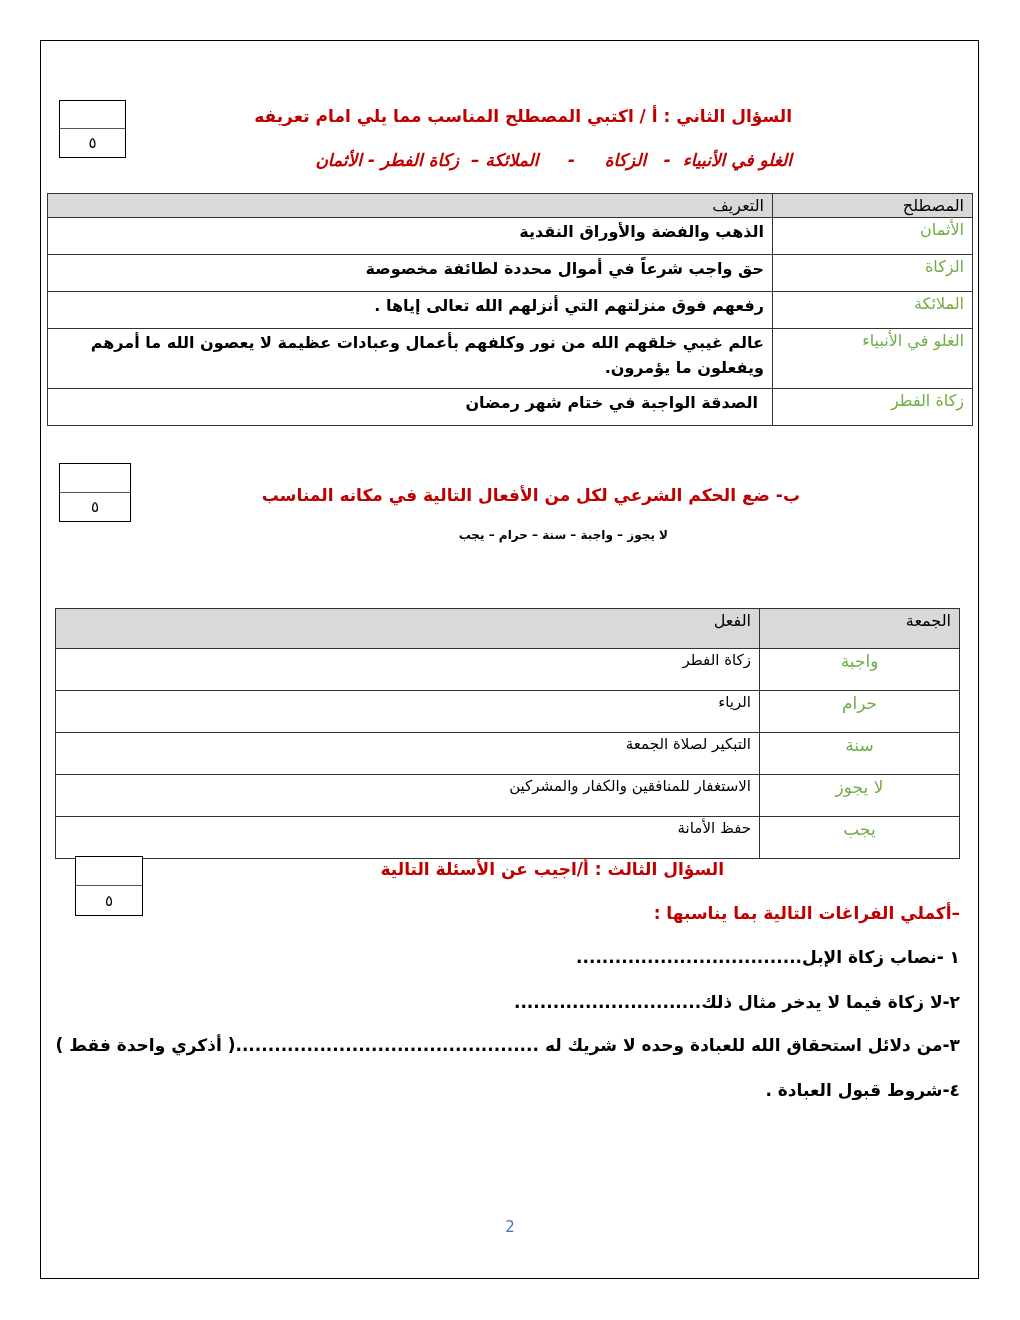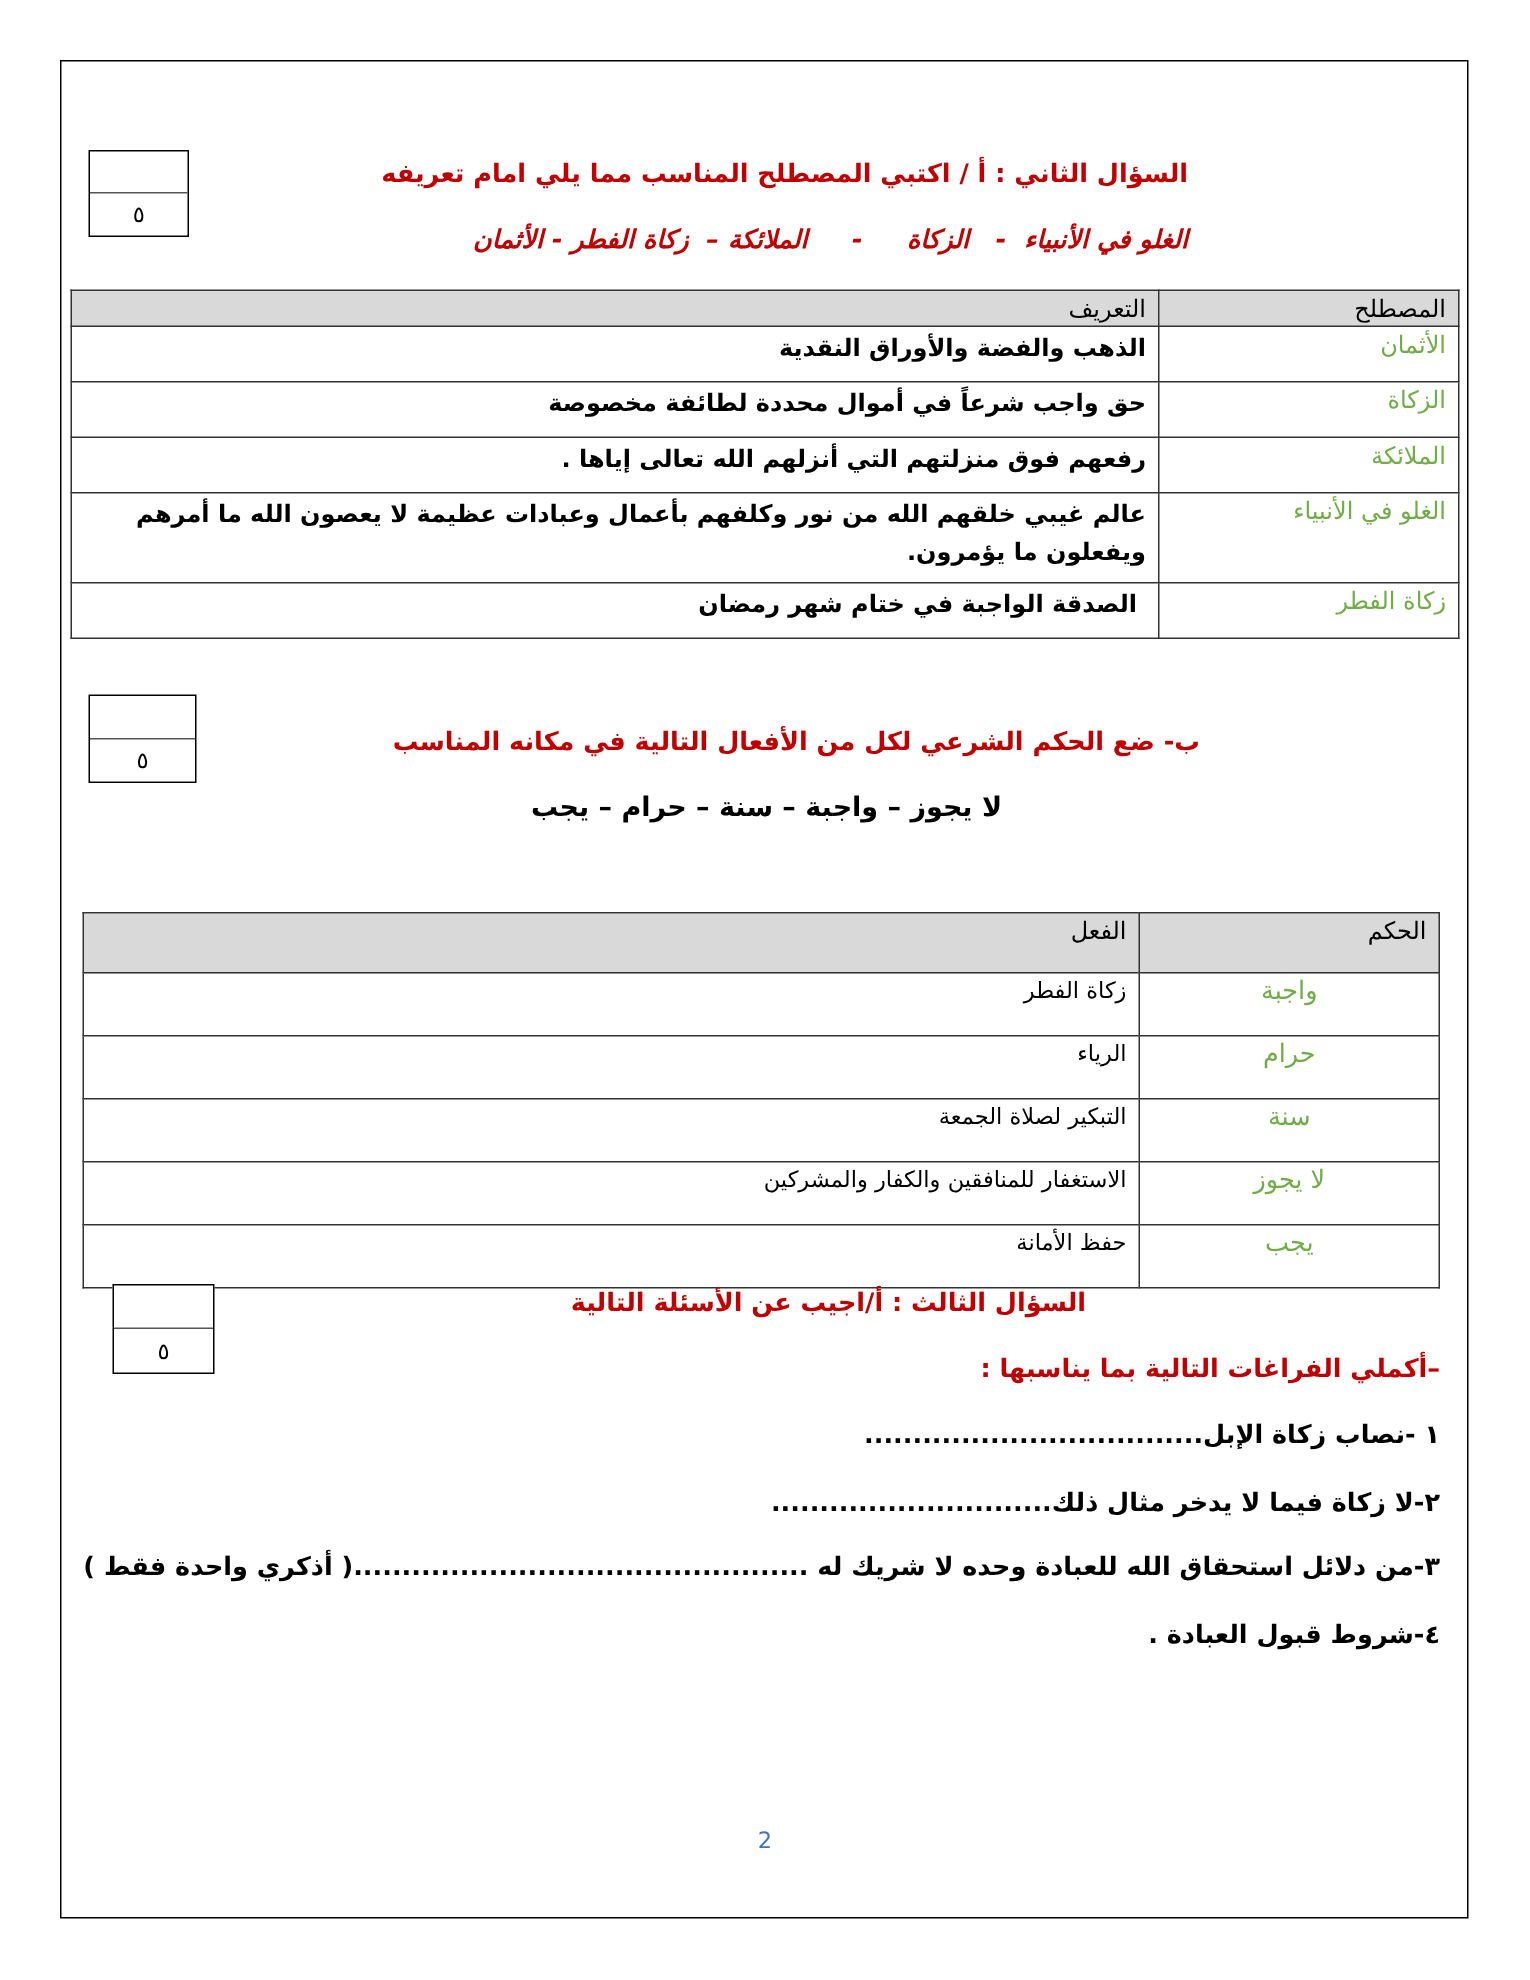--- a/index.html
+++ b/index.html
@@ -1,21 +1,21 @@
 <!DOCTYPE html>
 <html><head>
 <meta charset="utf-8">
 <style>
   html, body { margin: 0; padding: 0; background: #ffffff; }
   body { width: 1020px; height: 1320px; position: relative; font-family: "DejaVu Sans", sans-serif; color: #000; }
   .page-frame { position: absolute; left: 40px; top: 40px; width: 939px; height: 1239px; border: 1px solid #000; box-sizing: border-box; }
   .abs { position: absolute; }
   .rtl { direction: rtl; unicode-bidi: embed; }
   .red-title { color: #c00000; font-weight: bold; font-size: 17px; white-space: nowrap; }
-  .black-bold { color: #000; font-weight: bold; font-size: 18px; white-space: nowrap; }
+  .black-bold { color: #000; font-weight: bold; font-size: 12px; white-space: nowrap; }
 
   .score-box { position: absolute; border: 1px solid #000; box-sizing: border-box; background: #fff; }
   .score-box .top { height: 50%; border-bottom: 1px solid #555; box-sizing: border-box; }
   .score-box .bot { height: 50%; display: flex; align-items: center; justify-content: center; font-size: 15px; }
 
   table.grid { position: absolute; border-collapse: collapse; direction: rtl; }
   table.grid td, table.grid th { border: 1px solid #333; padding: 2px 8px; vertical-align: top; }
   table.grid th { background: #d9d9d9; font-weight: normal; text-align: right; font-size: 16px; height: 20px; box-sizing: border-box; }
   .term { color: #70ad47; font-weight: normal; font-size: 16px; text-align: right; }
   .term-center { color: #70ad47; font-weight: normal; font-size: 17px; text-align: center; }
@@ -71,21 +71,21 @@
   <div class="top"></div>
   <div class="bot">٥</div>
 </div>
 
 <div class="abs rtl red-title" style="right:220px; top:485px;">ب- ضع الحكم الشرعي لكل من الأفعال التالية في مكانه المناسب</div>
 <div class="abs rtl black-bold" style="right:352px; top:528px;">لا يجوز – واجبة – سنة – حرام – يجب</div>
 
 <table class="grid" style="left:55px; top:608px; width:905px;">
   <tbody>
       <tr>
-    <th style="width:200px; height:40px;">الحكم</th>
+    <th style="width:200px; height:40px;">الجمعة</th>
     <th style="height:40px;">الفعل</th>
   </tr>
   <tr style="height:42px;">
     <td class="term-center">واجبة</td>
     <td class="act">زكاة الفطر</td>
   </tr>
   <tr style="height:42px;">
     <td class="term-center">حرام</td>
     <td class="act">الرياء</td>
   </tr>

